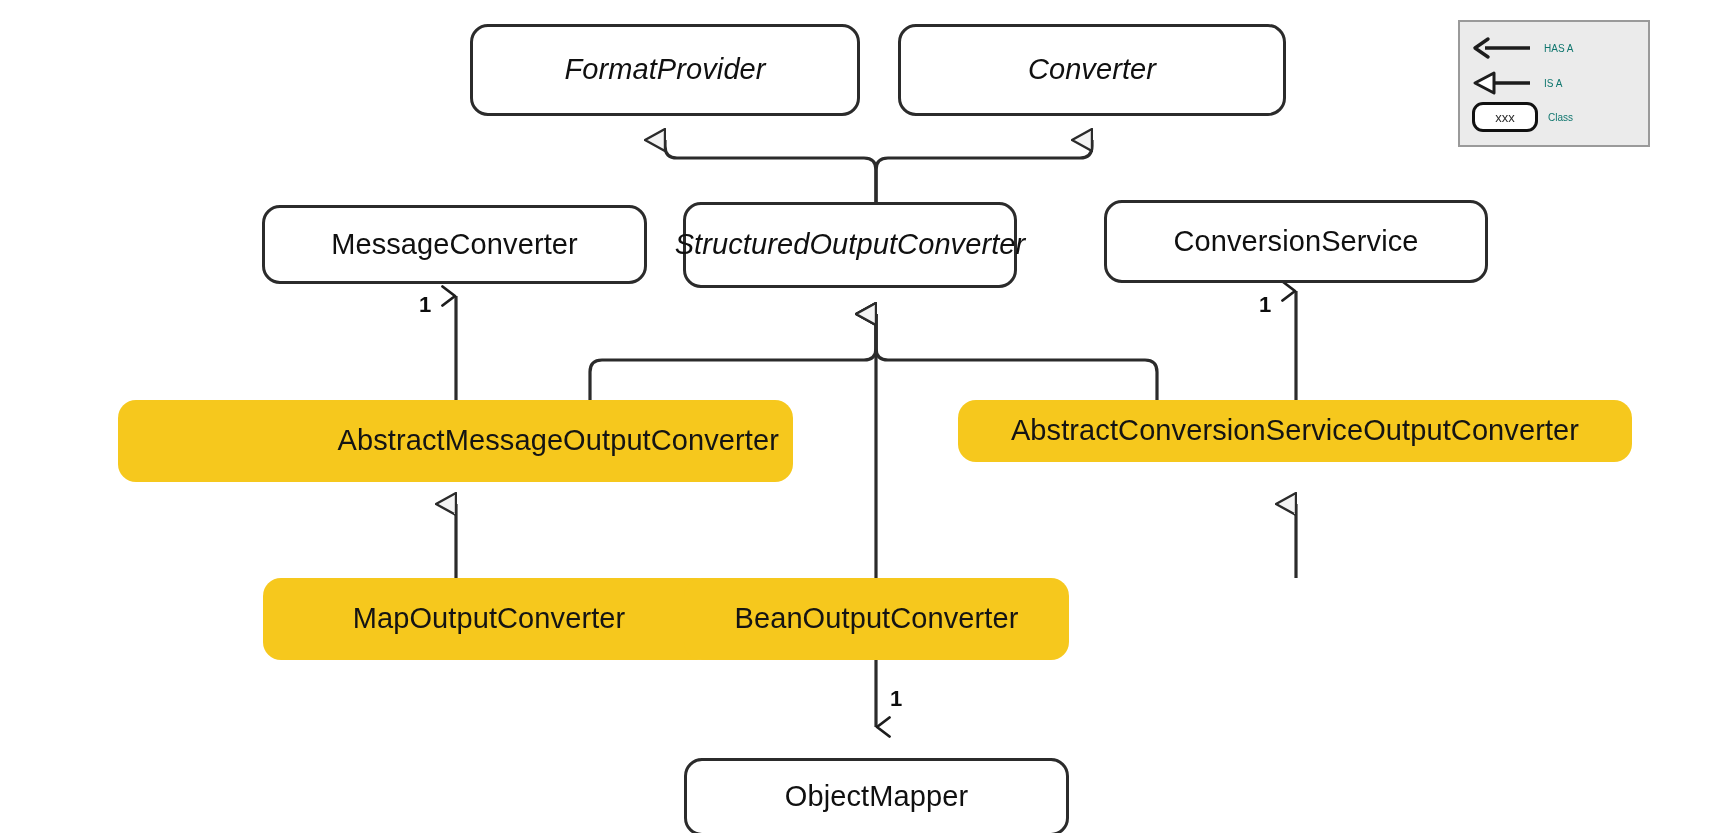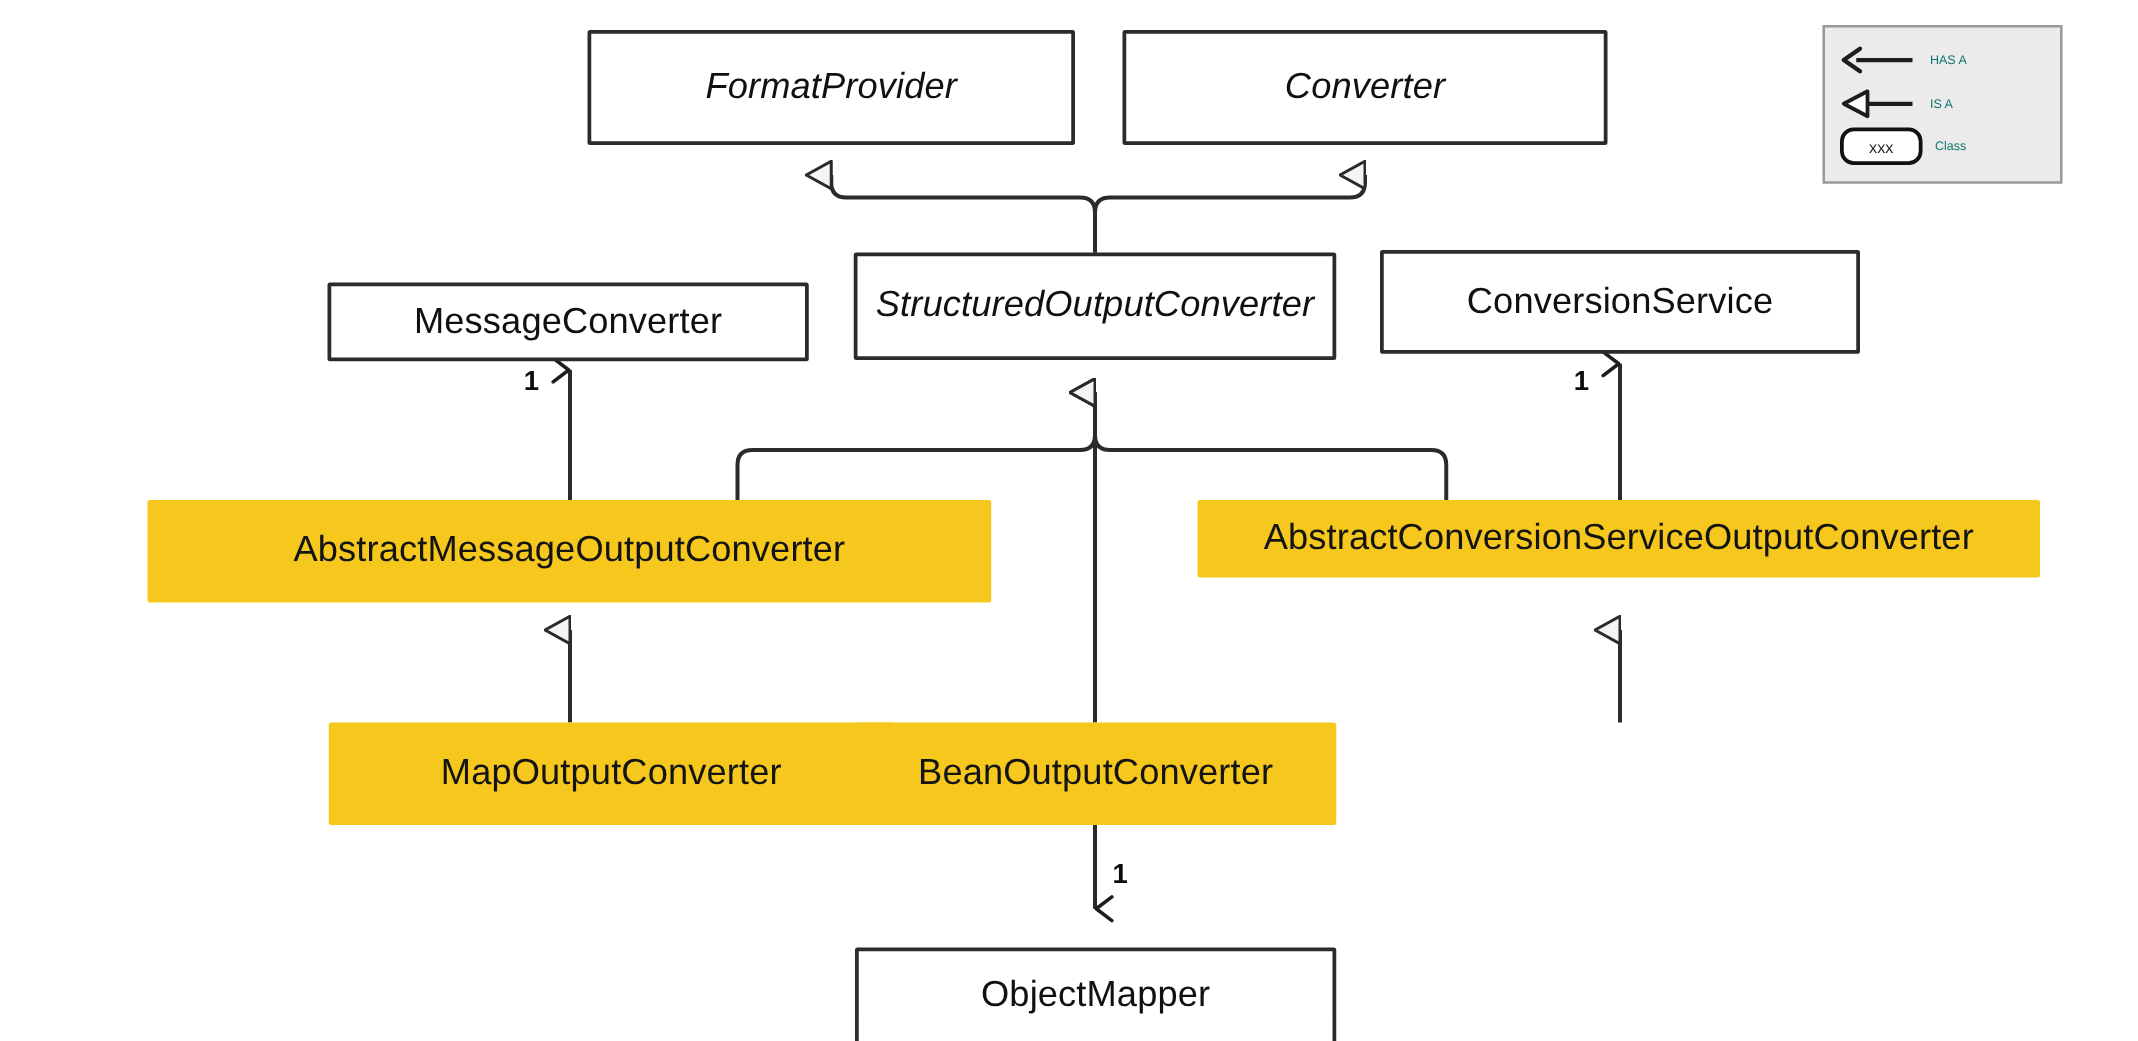--- a/index.html
+++ b/index.html
@@ -24,21 +24,21 @@
     width: 1710px;
     height: 833px;
   }
   .node {
     position: absolute;
     box-sizing: border-box;
     display: flex;
     align-items: center;
     justify-content: center;
     text-align: center;
-    border-radius: 2px;
+    border-radius: 18px;
     z-index: 2;
   }
   .node-plain {
     background: #ffffff;
     border: 3px solid #2b2b2b;
     color: #101010;
   }
   .node-highlight {
     background: #f6c81d;
     border: none;
@@ -156,33 +156,33 @@
   <span class="mult" style="left:890px; top:686px;">1</span>
 
   <div class="node node-plain italic" style="left:470px; top:24px; width:390px; height:92px;">
     <span class="node-label">FormatProvider</span>
   </div>
 
   <div class="node node-plain italic" style="left:898px; top:24px; width:388px; height:92px;">
     <span class="node-label">Converter</span>
   </div>
 
-  <div class="node node-plain" style="left:262px; top:205px; width:385px; height:63px;margin-top:21px;">
+  <div class="node node-plain" style="left:262px; top:205px; width:385px; height:79px;">
     <span class="node-label">MessageConverter</span>
   </div>
 
-  <div class="node node-plain italic" style="left:683px; top:202px; width:386px; height:86px;">
+  <div class="node node-plain italic" style="left:683px; top:202px; width:334px; height:86px;">
     <span class="node-label">StructuredOutputConverter</span>
   </div>
 
   <div class="node node-plain" style="left:1104px; top:200px; width:384px; height:83px;">
     <span class="node-label">ConversionService</span>
   </div>
 
-  <div class="node node-highlight" style="left:118px; top:400px; width:675px; height:82px;">
+  <div class="node node-highlight" style="left:118px; top:400px; width:675px; height:82px;justify-content:flex-end;">
     <span class="node-label">AbstractMessageOutputConverter</span>
   </div>
 
   <div class="node node-highlight" style="left:958px; top:400px; width:674px; height:62px;">
     <span class="node-label">AbstractConversionServiceOutputConverter</span>
   </div>
 
   <div class="node node-highlight" style="left:263px; top:578px; width:452px; height:82px;">
     <span class="node-label">MapOutputConverter</span>
   </div>

